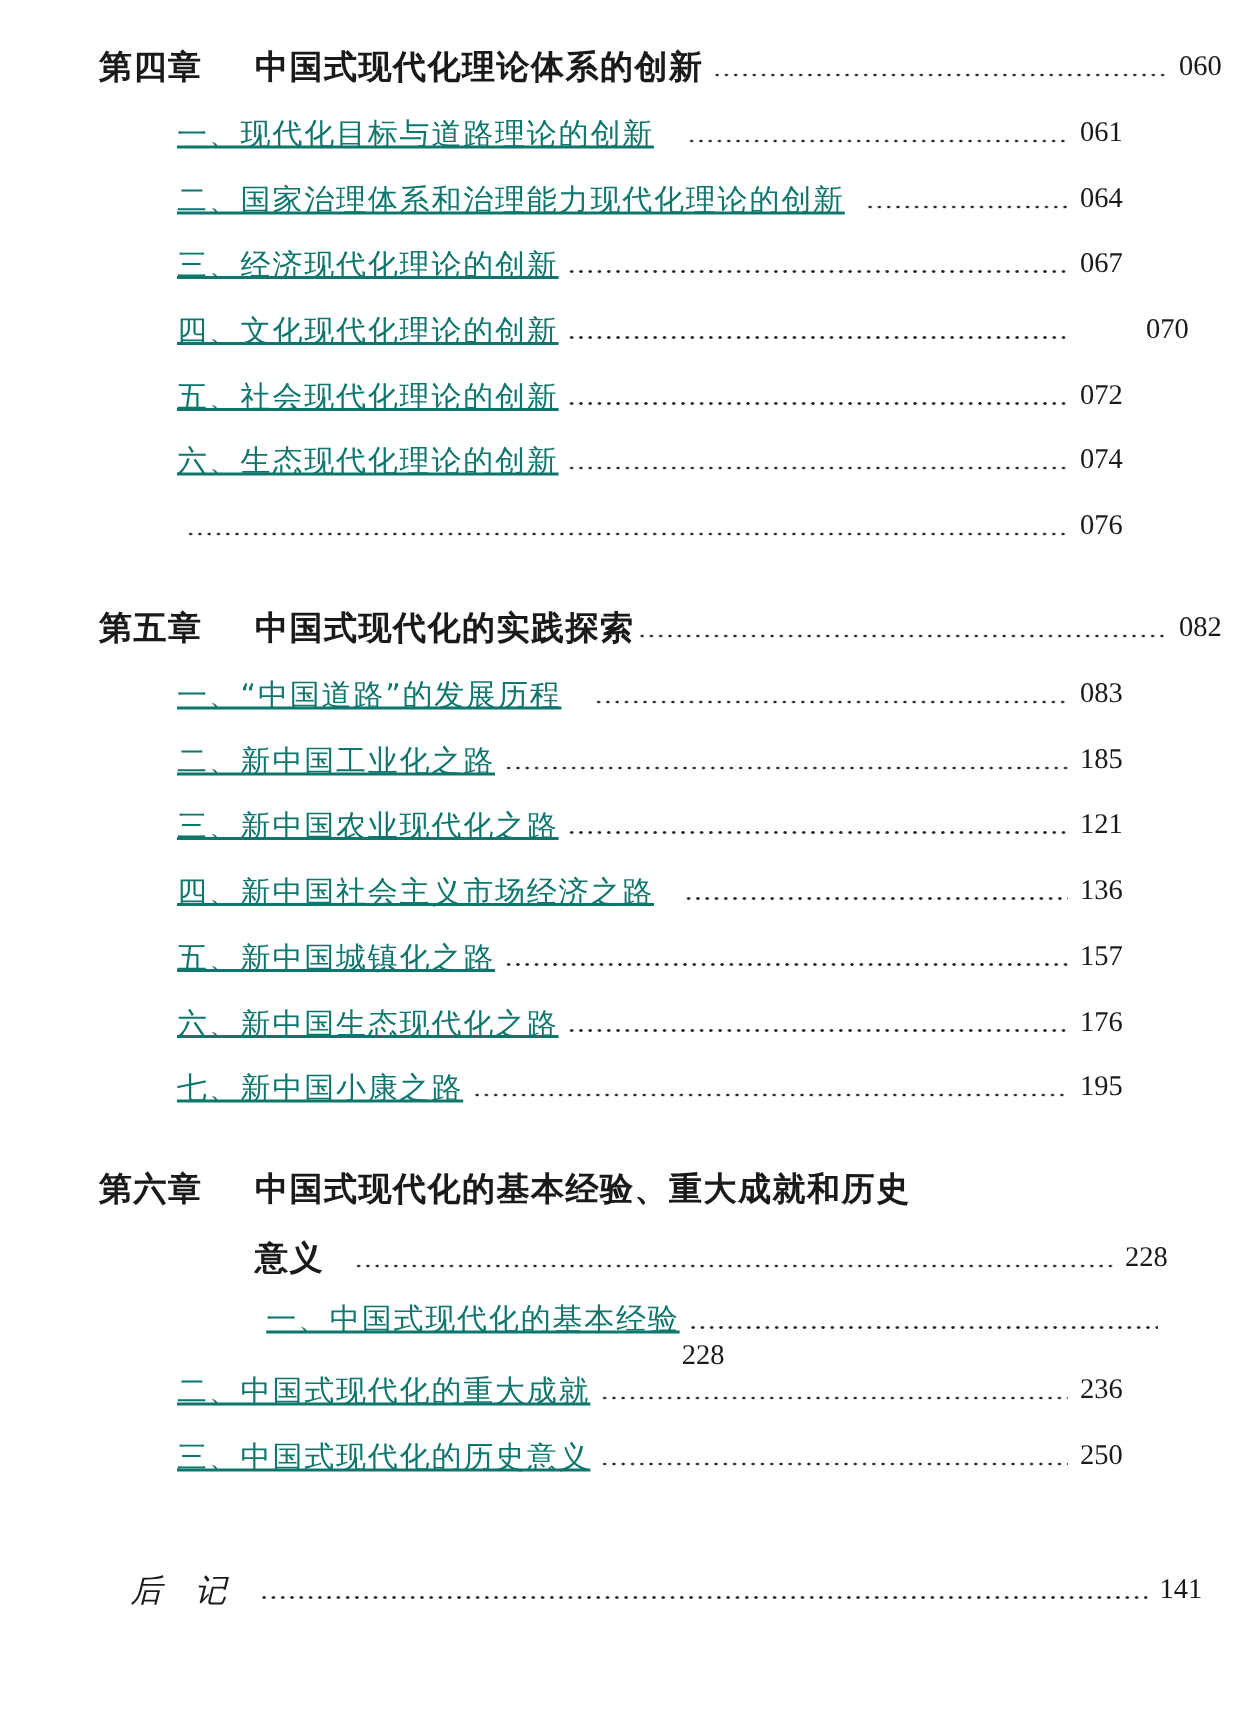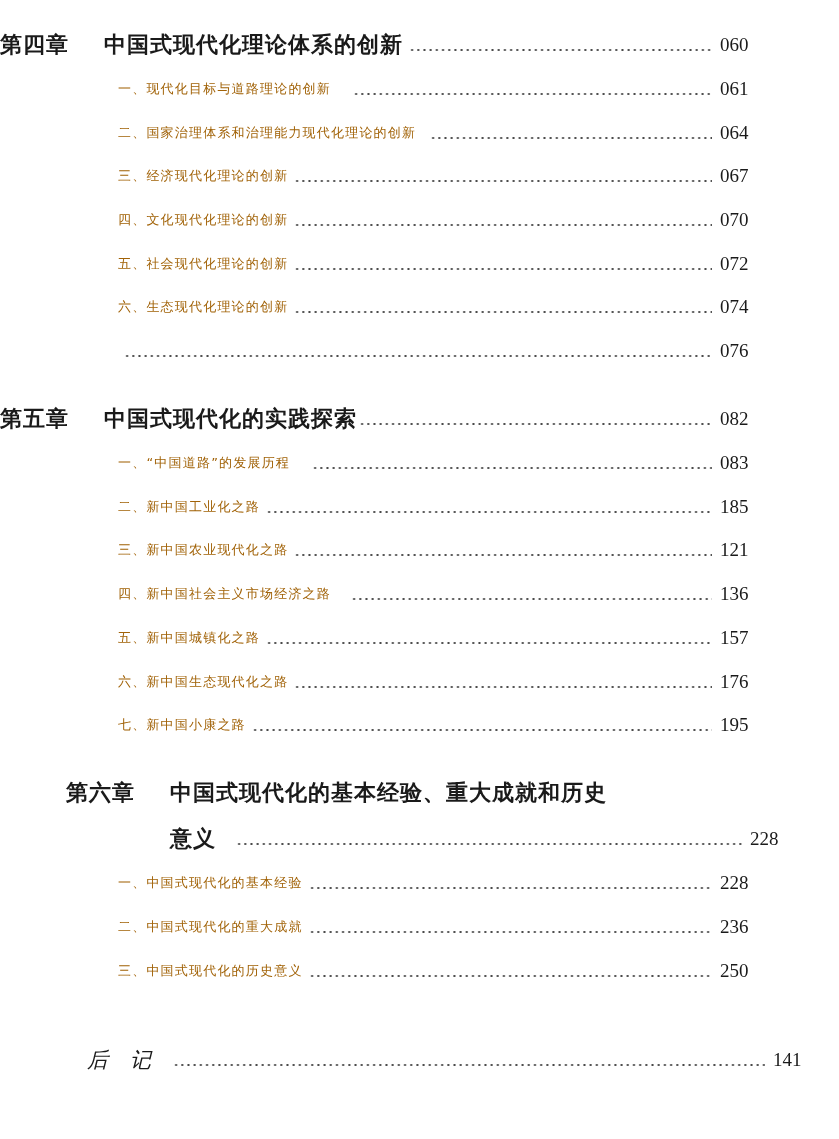--- a/index.html
+++ b/index.html
@@ -54,29 +54,31 @@
     .chapter .title {
       font-size: 22px;
       font-weight: bold;
       letter-spacing: 1px;
     }
     .chapter .chap-num {
       display: inline-block;
       width: 104px;
     }
     .section .title {
-      font-size: 13px;
+      font-size: 20px;
       letter-spacing: 1.2px;
-      color: #a16207;
+      color: #0f766e;
+      text-decoration: underline;
     }
     .section {
       padding-left: 118px;
       box-sizing: border-box;
     }
     .chapter {
+      padding-left: 66px;
       box-sizing: border-box;
     }
     .chapter-cont {
       padding-left: 170px;
       box-sizing: border-box;
     }
     .chapter-cont .title {
       font-size: 22px;
       font-weight: bold;
       letter-spacing: 1px;
@@ -137,21 +139,21 @@
   </div>
 
   <div class="row section" style="top:159px;">
     <div class="right-pad" style="width:602px;">
       <span class="title">三、经济现代化理论的创新</span>
       <span class="leader"></span>
     </div>
     <span class="page">067</span>
   </div>
 
-  <div class="row section" style="top:203px;">
+  <div class="row section" style="top:203px;gap:44px;">
     <div class="right-pad" style="width:602px;">
       <span class="title">四、文化现代化理论的创新</span>
       <span class="leader"></span>
     </div>
     <span class="page">070</span>
   </div>
 
   <div class="row section" style="top:247px;">
     <div class="right-pad" style="width:602px;">
       <span class="title">五、社会现代化理论的创新</span>
@@ -244,21 +246,21 @@
   </div>
 
   <div class="row chapter-cont" style="top:822px;">
     <div class="right-pad" style="width:580px;">
       <span class="title">意义</span>
       <span class="leader" style="margin-left:20px;"></span>
     </div>
     <span class="page">228</span>
   </div>
 
-  <div class="row section" style="top:866px;">
+  <div class="row section" style="top:866px;flex-direction:column;">
     <div class="right-pad" style="width:602px;">
       <span class="title">一、中国式现代化的基本经验</span>
       <span class="leader"></span>
     </div>
     <span class="page">228</span>
   </div>
 
   <div class="row section" style="top:910px;">
     <div class="right-pad" style="width:602px;">
       <span class="title">二、中国式现代化的重大成就</span>

